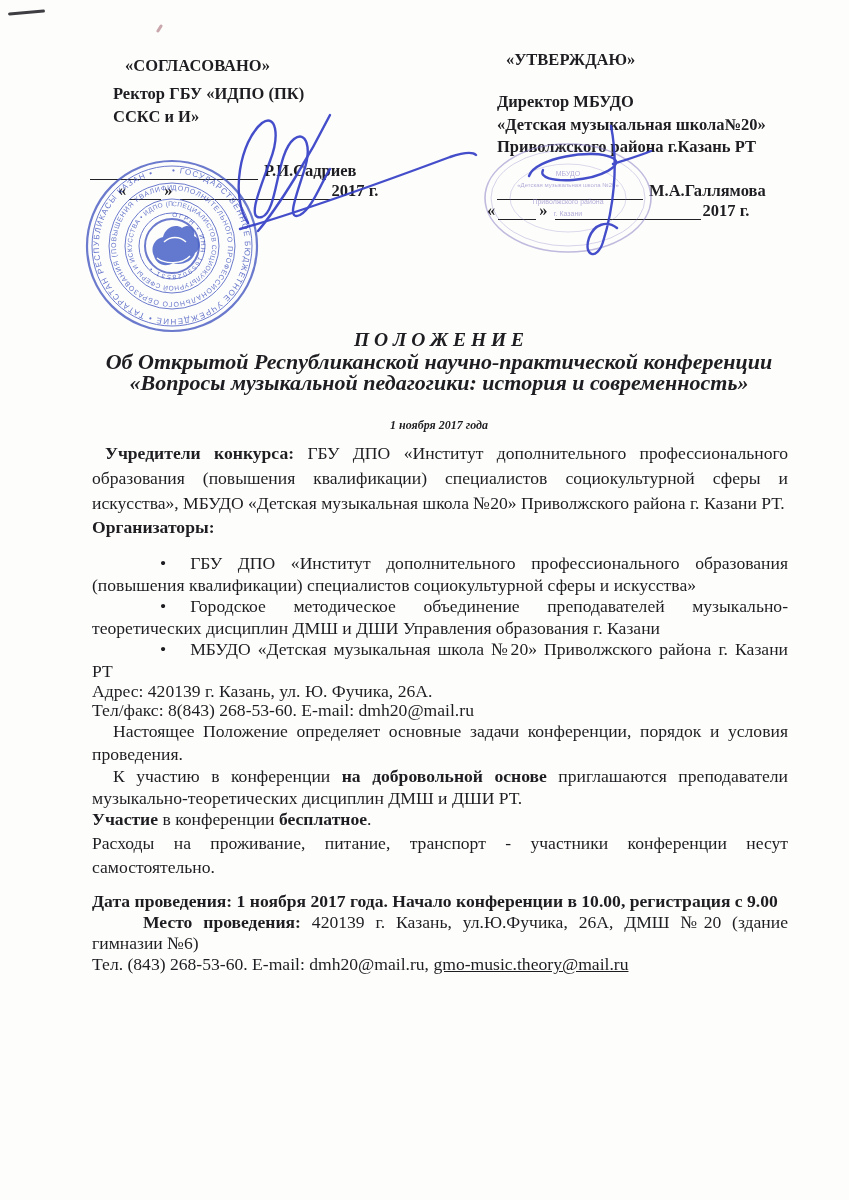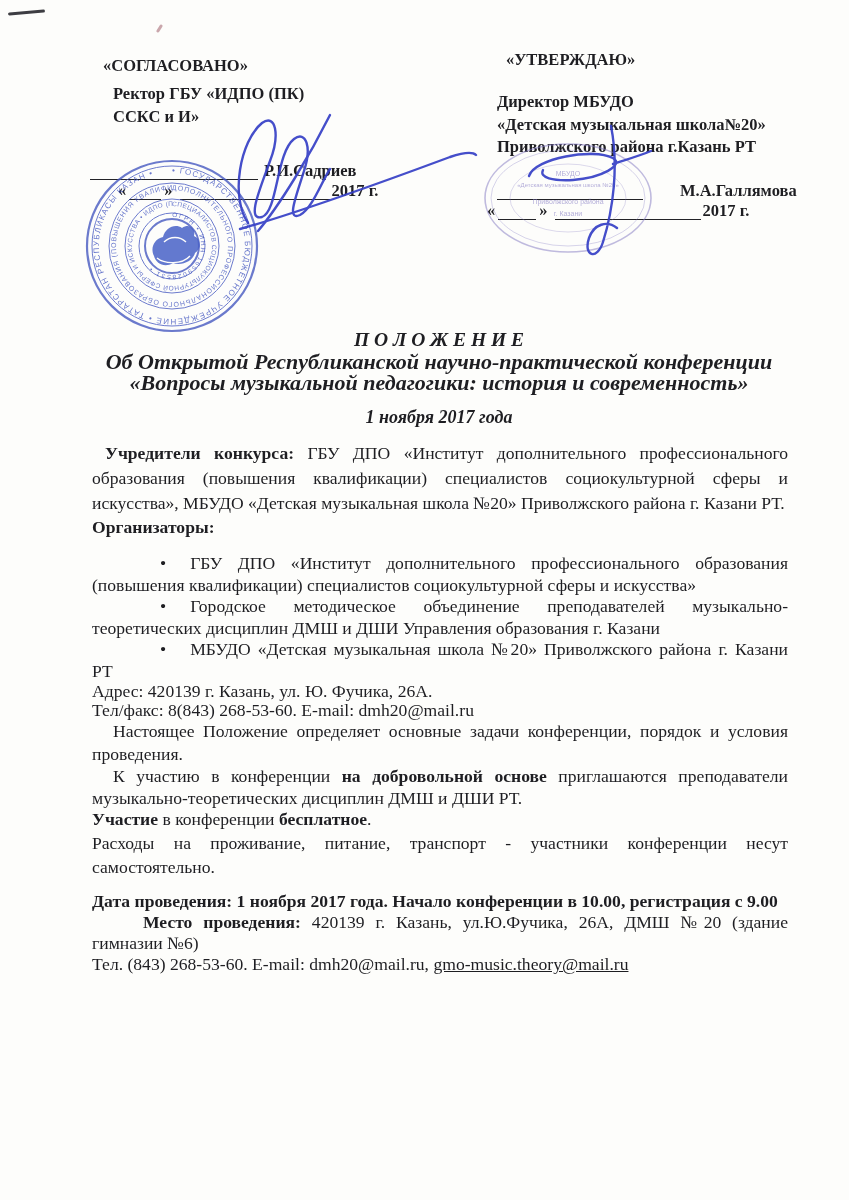--- a/index.html
+++ b/index.html
@@ -10,44 +10,44 @@
   }
   
   .corner-dash{position:absolute;left:8px;top:11px;width:37px;height:3px;
     background:#3d3d42;border-radius:2px;transform:rotate(-5deg);}
   .red-tick{position:absolute;left:158px;top:24px;width:3px;height:9px;
     background:rgba(168,110,120,.6);transform:rotate(32deg);border-radius:2px;}
   
   .hdr{position:absolute;font-weight:bold;font-size:16.5px;line-height:19px;}
   #hdr-left{left:90px;top:56px;width:300px;}
   #hdr-right{left:497px;top:50px;width:305px;}
-  #hdr-left .status{margin-left:13px;}
+  #hdr-left .status{margin-left:35px;}
   #hdr-right .status{margin-left:9px;}
   #hdr-left .role{margin-left:23px;margin-top:7px;line-height:23px;}
   #hdr-right .role{margin-top:22px;line-height:22.5px;}
   .sign-row{display:flex;align-items:flex-end;white-space:nowrap;}
   .ln{display:inline-block;border-bottom:1.7px solid #232327;height:15px;}
   #hdr-left .row1{margin-top:33px;}
-  #hdr-right .row1{margin-top:22px;gap:31px;}
+  #hdr-right .row1{margin-top:22px;}
   #hdr-left .row1 .ln{width:168px;}
   #hdr-right .row1 .ln{width:146px;}
   .row1 .name{padding-left:6px;}
   #hdr-left .row2{margin-left:28px;margin-top:1px;}
   #hdr-right .row2{margin-left:-10px;margin-top:1px;}
   .row2 .ln1{width:32px;margin:0 3px;}
   #hdr-right .row2 .ln1{width:38px;}
   .row2 .ln2{width:150px;margin-left:7px;margin-right:2px;}
   #hdr-right .row2 .ln2{width:146px;}
   
   .abs{position:absolute;}
   
   #title{position:absolute;left:76px;top:329px;width:726px;text-align:center;font-weight:bold;font-style:italic;}
   #title .t-head{font-size:19.5px;line-height:22px;}
   #title .t-sub{font-size:22px;line-height:21px;}
-  #title .t-date{font-size:18px;margin-top:14px;}
+  #title .t-date{font-size:12px;margin-top:25px;}
   
   #body{position:absolute;left:92px;top:441px;width:696px;font-size:17.6px;}
   #body p{margin:0;}
   .jst{text-align:justify;}
   .founders{line-height:25px;text-indent:13px;}
   .org-label{margin-top:6px;margin-left:13px;font-weight:bold;line-height:22px;}
   .bullets{margin-top:15px;line-height:21.5px;}
   .bullet{margin-left:-47px;text-indent:68px;}
   .gap{display:inline-block;width:24px;}
   .addr{margin-left:10px;line-height:19px;}

